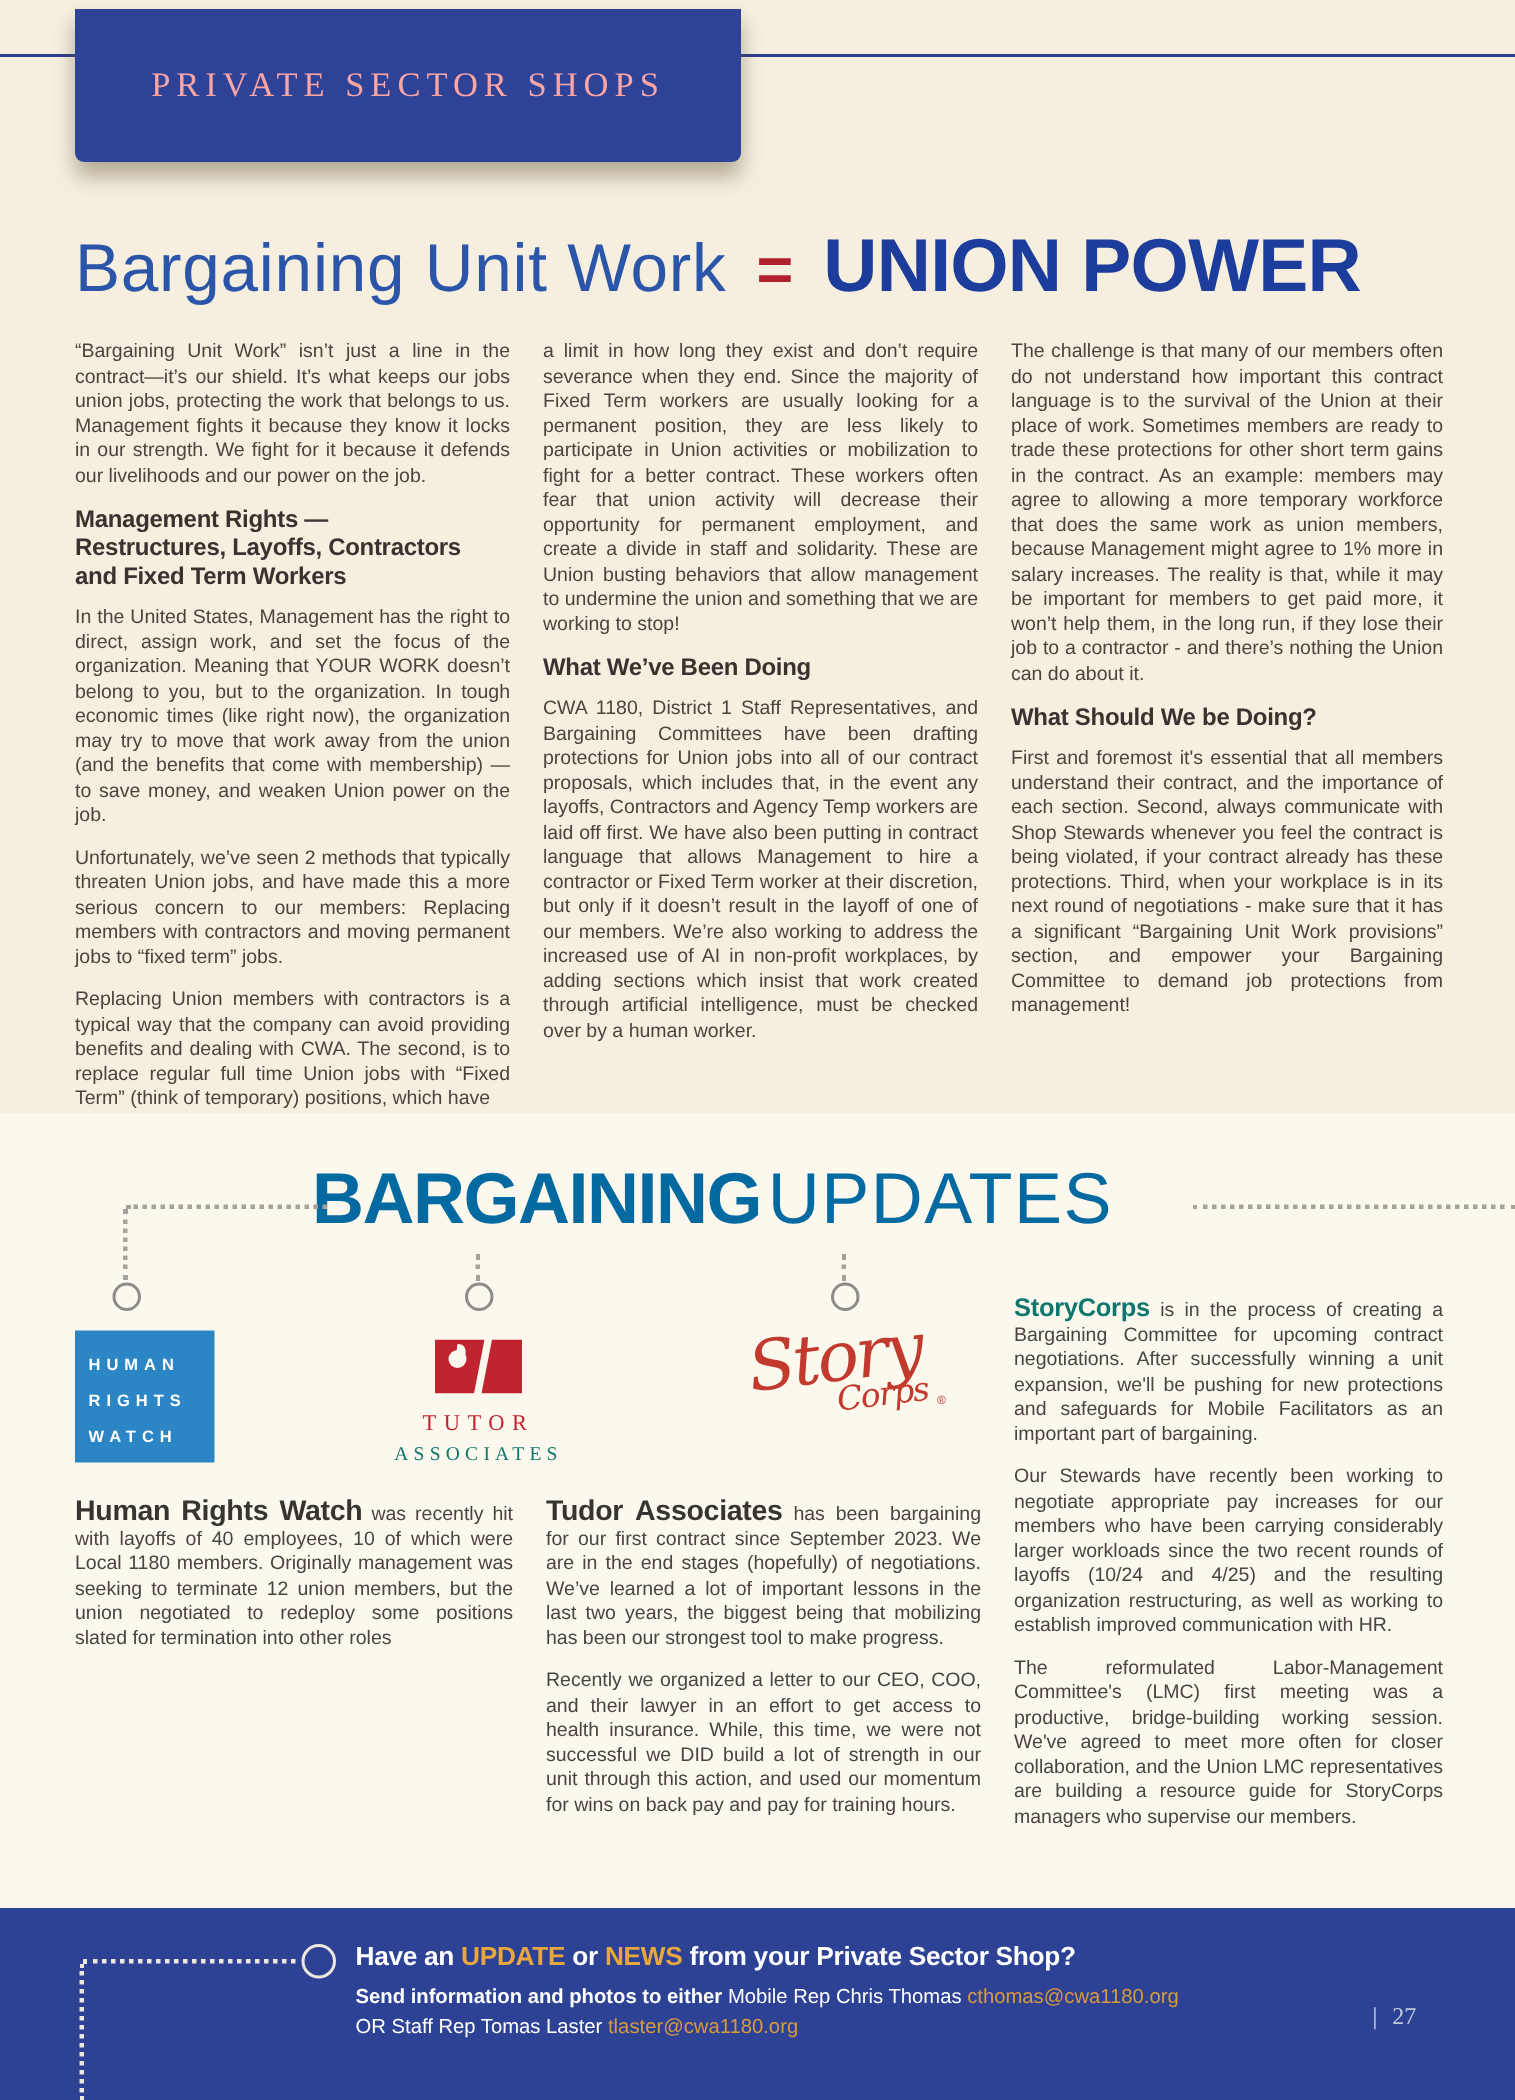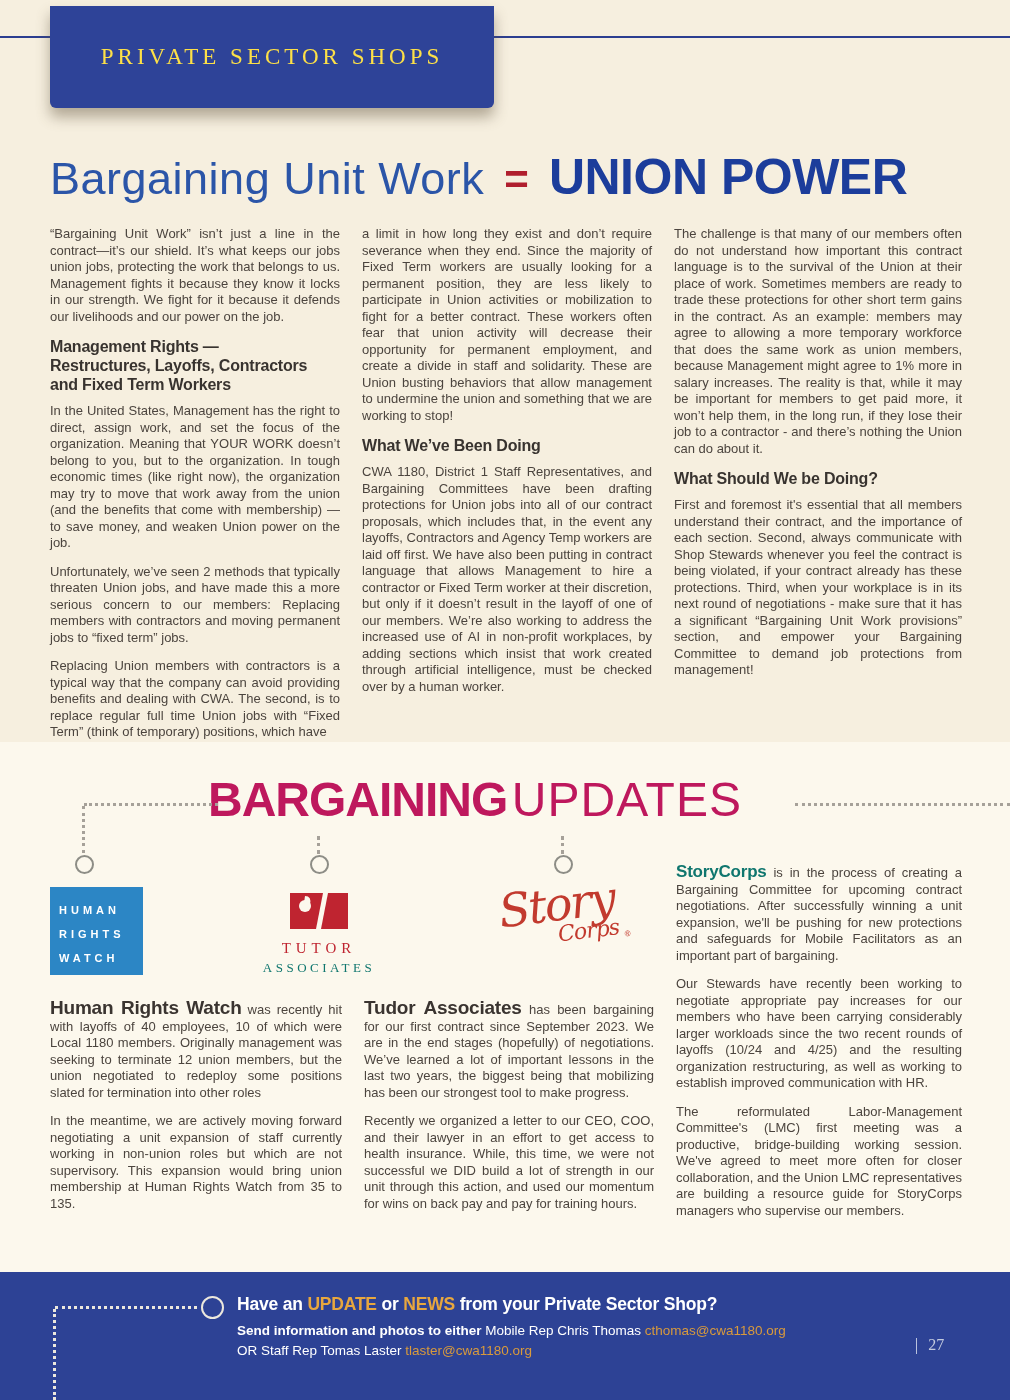--- a/index.html
+++ b/index.html
@@ -10,41 +10,41 @@
   
   .top-rule{position:absolute;top:36px;left:0;width:1010px;height:2px;background:#2c3e90;z-index:1;}
   
   .banner{
     position:absolute;left:50px;top:6px;width:444px;height:102px;background:#2e4398;z-index:2;
     display:flex;align-items:center;justify-content:center;
     border-radius:0 0 6px 6px;
     box-shadow:0 9px 14px rgba(95,82,60,.45);
   }
   .banner-title{
-    color:#fde047;font-family:"Liberation Serif",serif;font-size:23px;letter-spacing:4px;font-weight:400;
+    color:#fca5a5;font-family:"Liberation Serif",serif;font-size:23px;letter-spacing:4px;font-weight:400;
   }
   
   .headline{position:absolute;left:50px;top:148px;display:flex;align-items:baseline;gap:20px;white-space:nowrap;}
   .headline-light{font-size:45px;color:#2b55a8;font-weight:400;letter-spacing:.5px;}
   .headline-eq{font-size:42px;color:#b01f2e;font-weight:bold;}
   .headline-bold{font-size:50px;color:#1c3d9b;font-weight:bold;letter-spacing:-.5px;}
   
   .article{
     position:absolute;left:50px;top:226px;width:912px;
     display:grid;grid-template-columns:290px 290px 288px;column-gap:22px;
     color:#4b443e;font-size:13px;line-height:16.5px;text-align:justify;
   }
   .article p{margin:0 0 12px;}
   .col-heading{
     font-size:16px;line-height:19px;font-weight:bold;color:#38332f;text-align:left;
     margin:4px 0 9px;white-space:pre-line;letter-spacing:-.2px;
   }
   
   .updates-bg{position:absolute;left:0;top:742px;width:1010px;height:530px;background:#fcf8ed;}
-  .updates-heading{position:absolute;left:0;top:772px;width:950px;text-align:center;color:#be185d;white-space:nowrap;}
+  .updates-heading{position:absolute;left:0;top:772px;width:950px;text-align:center;color:#0369a1;white-space:nowrap;}
   .updates-heading .hb{font-size:48px;font-weight:bold;letter-spacing:-1px;}
   .updates-heading .hl{font-size:48px;font-weight:400;letter-spacing:1px;}
   
   .dot-h{position:absolute;border-top:3px dotted #a6a199;height:0;}
   .dot-v{position:absolute;border-left:3px dotted #a6a199;width:0;}
   .conn-circle{position:absolute;width:15px;height:15px;border:2px solid #8d8d86;border-radius:50%;background:transparent;}
   .dh-left{left:84px;top:803px;width:134px;}
   .dh-right{left:795px;top:803px;width:215px;}
   .dv-left{left:82px;top:806px;height:47px;}
   .dv-mid{left:317px;top:836px;height:18px;}
@@ -169,21 +169,20 @@
   </div>
 
   <div class="story-logo">
     <span class="story-w1">Story</span>
     <span class="story-w2">Corps</span>
     <span class="story-reg">®</span>
   </div>
 
   <div class="u-col u-col1">
     <p><span class="lead">Human Rights Watch</span><span> was recently hit with layoffs of 40 employees, 10 of which were Local 1180 members. Originally management was seeking to terminate 12 union members, but the union negotiated to redeploy some positions slated for termination into other roles</span></p>
-    <p>In the meantime, we are actively moving forward negotiating a unit expansion of staff currently working in non-union roles but which are not supervisory. This expansion would bring union membership at Human Rights Watch from 35 to 135.</p>
   </div>
 
   <div class="u-col u-col2">
     <p><span class="lead">Tudor Associates</span><span> has been bargaining for our first contract since September 2023. We are in the end stages (hopefully) of negotiations. We’ve learned a lot of important lessons in the last two years, the biggest being that mobilizing has been our strongest tool to make progress.</span></p>
     <p>Recently we organized a letter to our CEO, COO, and their lawyer in an effort to get access to health insurance. While, this time, we were not successful we DID build a lot of strength in our unit through this action, and used our momentum for wins on back pay and pay for training hours.</p>
   </div>
 
   <div class="u-col u-col3">
     <p><span class="lead lead-sm">StoryCorps</span><span> is in the process of creating a Bargaining Committee for upcoming contract negotiations. After successfully winning a unit expansion, we'll be pushing for new protections and safeguards for Mobile Facilitators as an important part of bargaining.</span></p>
     <p>Our Stewards have recently been working to negotiate appropriate pay increases for our members who have been carrying considerably larger workloads since the two recent rounds of layoffs (10/24 and 4/25) and the resulting organization restructuring, as well as working to establish improved communication with HR.</p>

